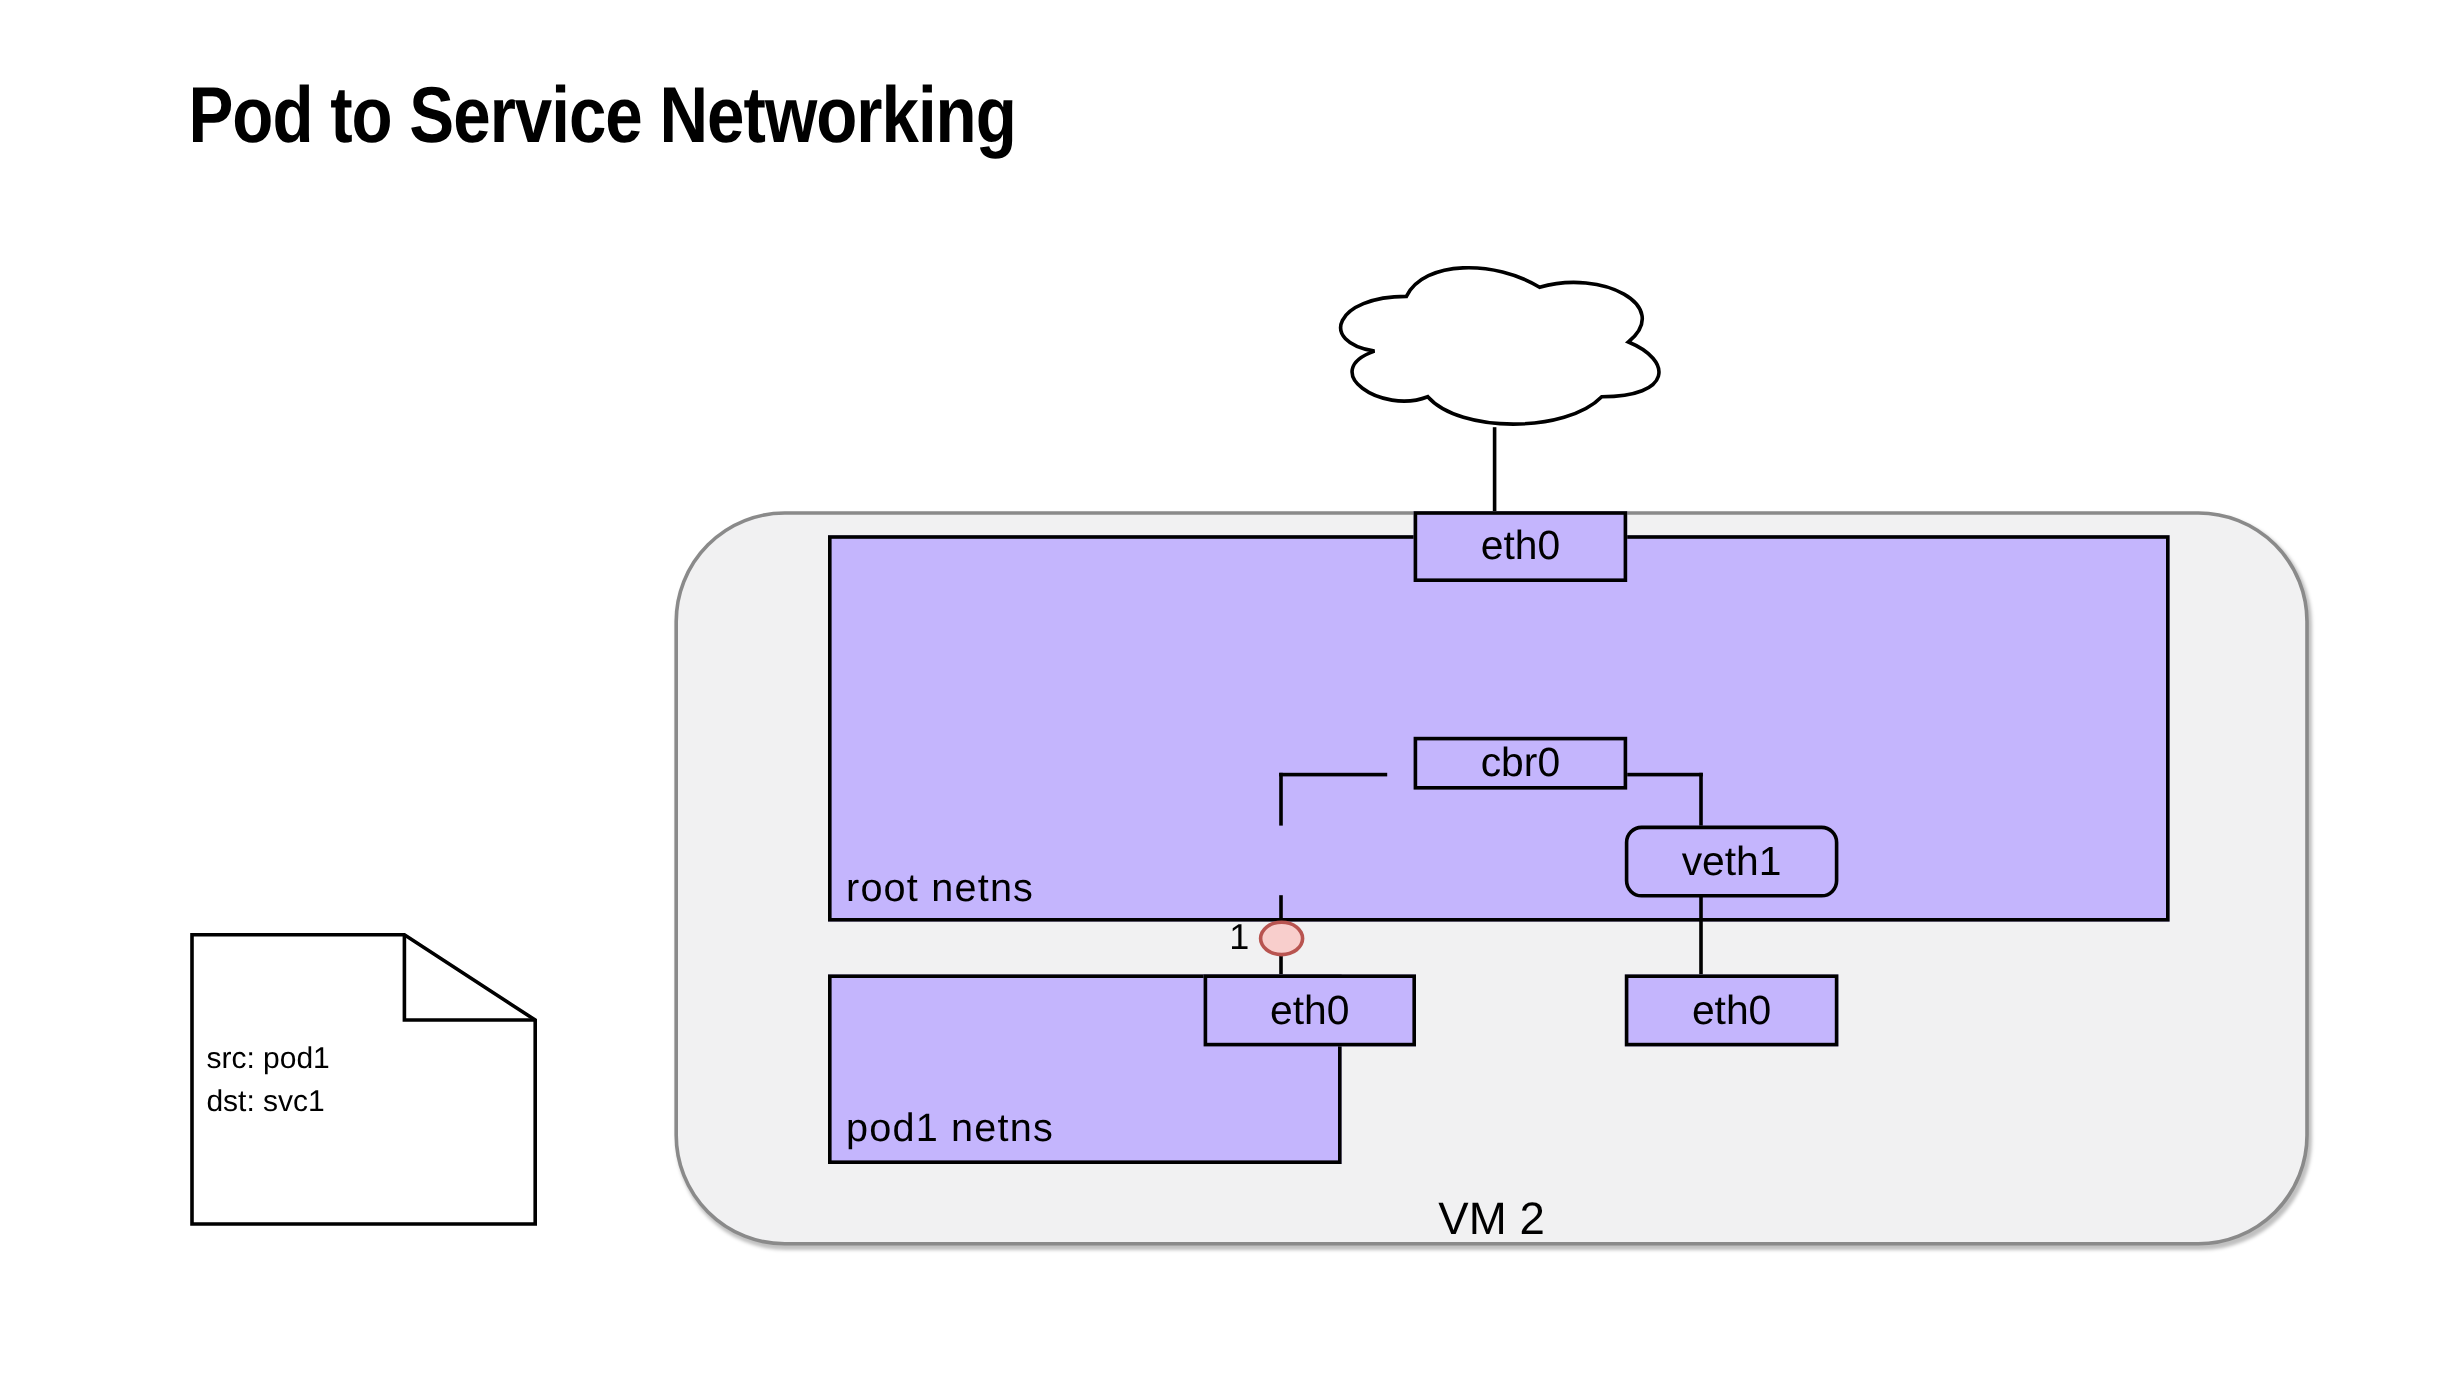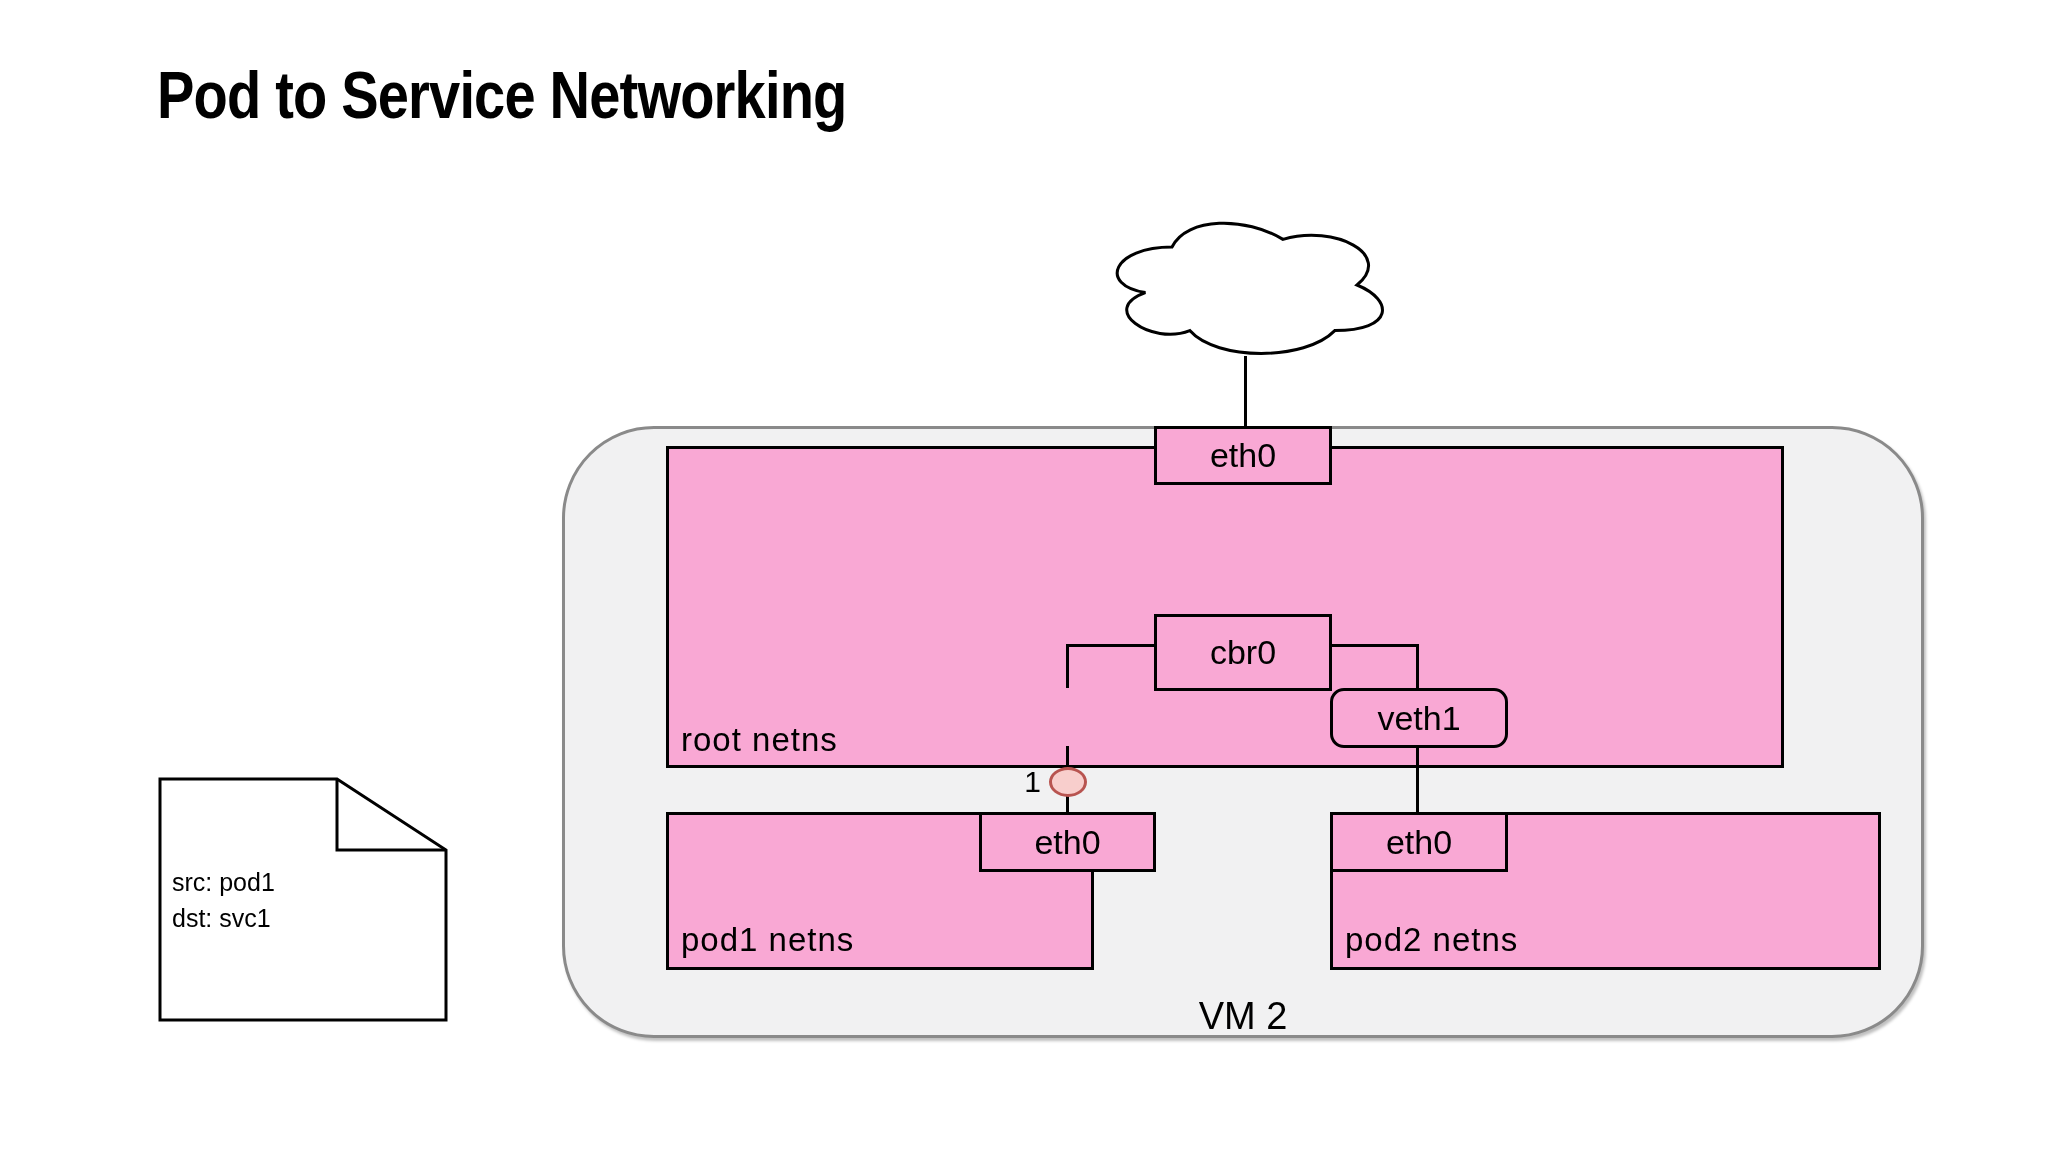--- a/index.html
+++ b/index.html
@@ -48,23 +48,24 @@
     left: 562px;
     top: 996px;
     width: 1362px;
     text-align: center;
     font-size: 38px;
     line-height: 40px;
   }
 
   
   .rect {
-    background: #f9a8d4;
+    background: #c4b5fd;
     border: 3px solid #000000;
     box-sizing: border-box;
+    margin-left: 24px;
   }
 
   
   .device {
     display: flex;
     align-items: center;
     justify-content: center;
     font-size: 34px;
   }
 
@@ -132,35 +133,32 @@
   <div class="abs line" style="left:1244px; top:356px; width:3px; height:70px;"></div>
 
   <div class="abs rect" style="left:666px; top:446px; width:1118px; height:322px;">
     <div class="ns-label">root netns</div>
   </div>
 
   <div class="abs rect" style="left:666px; top:812px; width:428px; height:158px;">
     <div class="ns-label" style="bottom:8px;">pod1 netns</div>
   </div>
 
-  <div class="abs rect" style="left:1330px; top:812px; width:551px; height:158px;">
-    <div class="ns-label" style="bottom:8px;">pod2 netns</div>
-  </div>
 
   <div class="abs line" style="left:1066px; top:644px; width:90px; height:3px;"></div>
   <div class="abs line" style="left:1066px; top:644px; width:3px; height:44px;"></div>
   <div class="abs line" style="left:1330px; top:644px; width:89px; height:3px;"></div>
   <div class="abs line" style="left:1416px; top:644px; width:3px; height:44px;"></div>
 
   <div class="abs line" style="left:1066px; top:746px; width:3px; height:66px;"></div>
   <div class="abs line" style="left:1416px; top:746px; width:3px; height:66px;"></div>
 
   <div class="abs rect device" style="left:1154px; top:426px; width:178px; height:59px;">eth0</div>
 
-  <div class="abs rect device" style="left:1154px; top:614px; width:178px; height:77px;">cbr0</div>
+  <div class="abs rect device" style="left:1154px; top:614px; width:178px; height:44px;">cbr0</div>
 
 
   <div class="abs rect device" style="left:1330px; top:688px; width:178px; height:60px;border-radius:14px;">veth1</div>
 
   <div class="abs rect device" style="left:979px; top:812px; width:177px; height:60px;">eth0</div>
 
   <div class="abs rect device" style="left:1330px; top:812px; width:178px; height:60px;">eth0</div>
 
   <div class="abs" id="step-marker-number">1</div>
   <div class="abs" id="step-marker-circle"></div>

